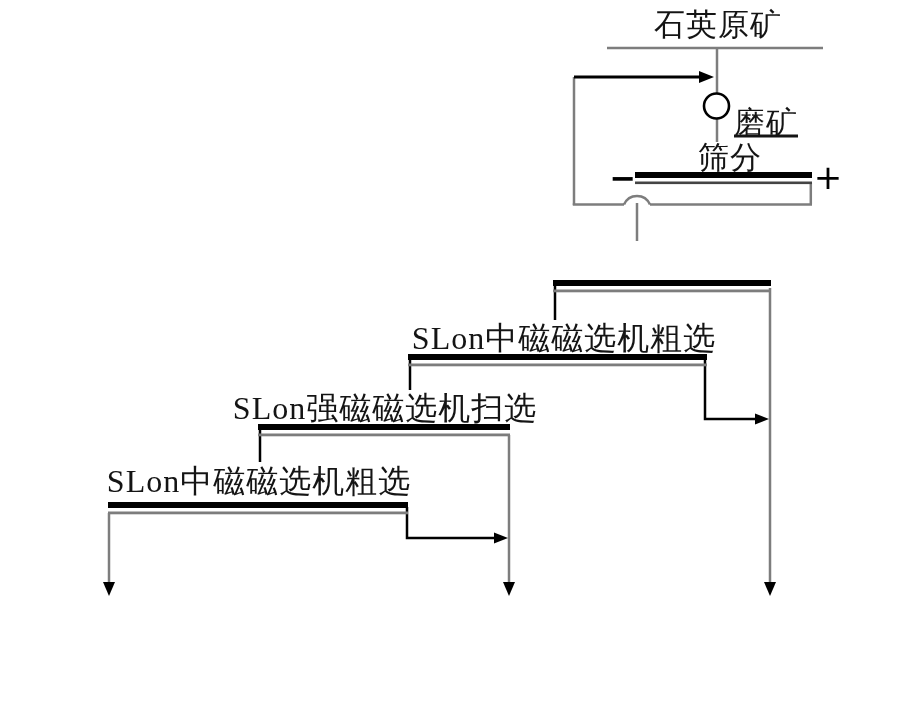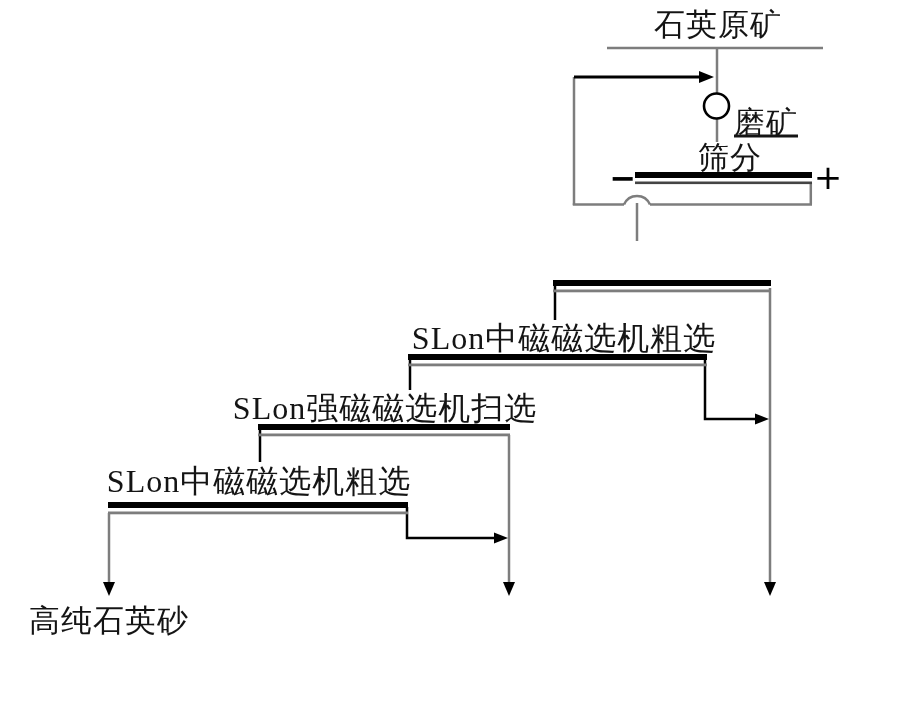--- a/index.html
+++ b/index.html
@@ -107,15 +107,14 @@
   <div class="lbl lbl-sm" style="left:766px;top:122px;text-decoration:underline;">磨矿</div>
   <div class="lbl lbl-sm" style="left:715px;top:157px;margin-left:15px;">筛分</div>
 
   <div class="sign" style="left:623px;top:178px;font-size:32px;font-weight:bold;">−</div>
   <div class="sign" style="left:828px;top:177px;font-size:34px;">+</div>
 
   <div class="lbl lbl-stage" style="left:385px;top:408px;">SLon强磁磁选机扫选</div>
   <div class="lbl lbl-stage" style="left:564px;top:338px;">SLon中磁磁选机粗选</div>
   <div class="lbl lbl-stage" style="left:259px;top:481px;">SLon中磁磁选机粗选</div>
 
-  <div class="lbl" style="left:109px;top:620px;">高纯石英砂</div>
 
 </div>
 
 </body></html>

